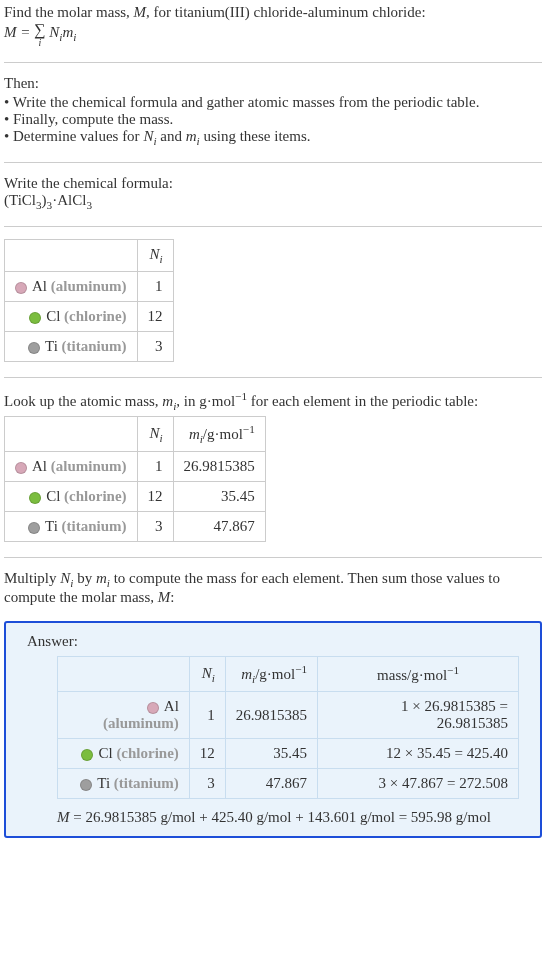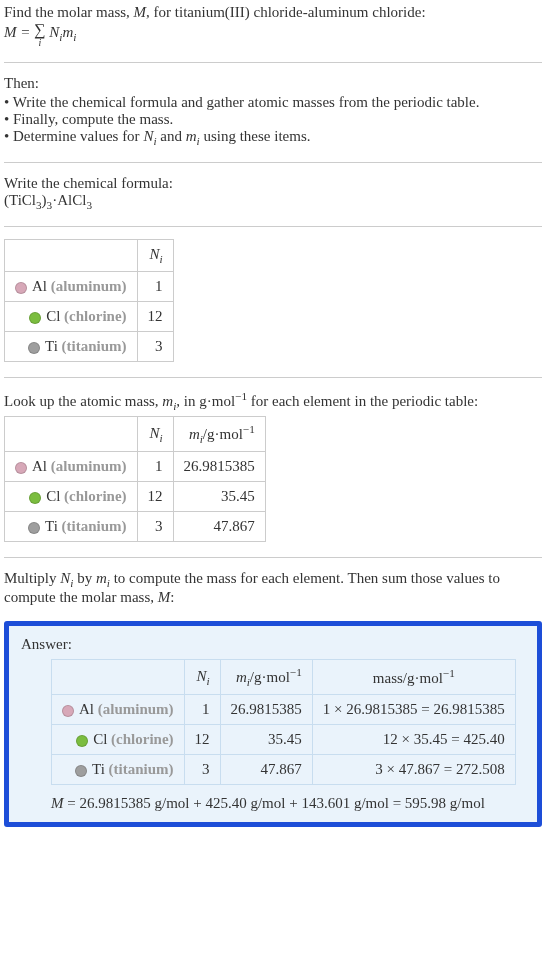--- a/index.html
+++ b/index.html
@@ -79,23 +79,23 @@
       border: 1px solid rgba(0,0,0,0.15);
     }
     
     .el-gray {
       color: #999;
       font-weight: bold;
     }
     
     .answer-box {
       background: #eaf3fb;
-      border: 5px solid #1d4ed8;
+      border: 2px solid #1d4ed8;
       border-radius: 3px;
-      padding: 10px 12px;
+      padding: 10px 21px;
     }
     
     .answer-box table td, .answer-box table th {
       border: 1px solid #c8ddef;
     }
     
     .answer-label {
       margin-bottom: 6px;
     }
     

